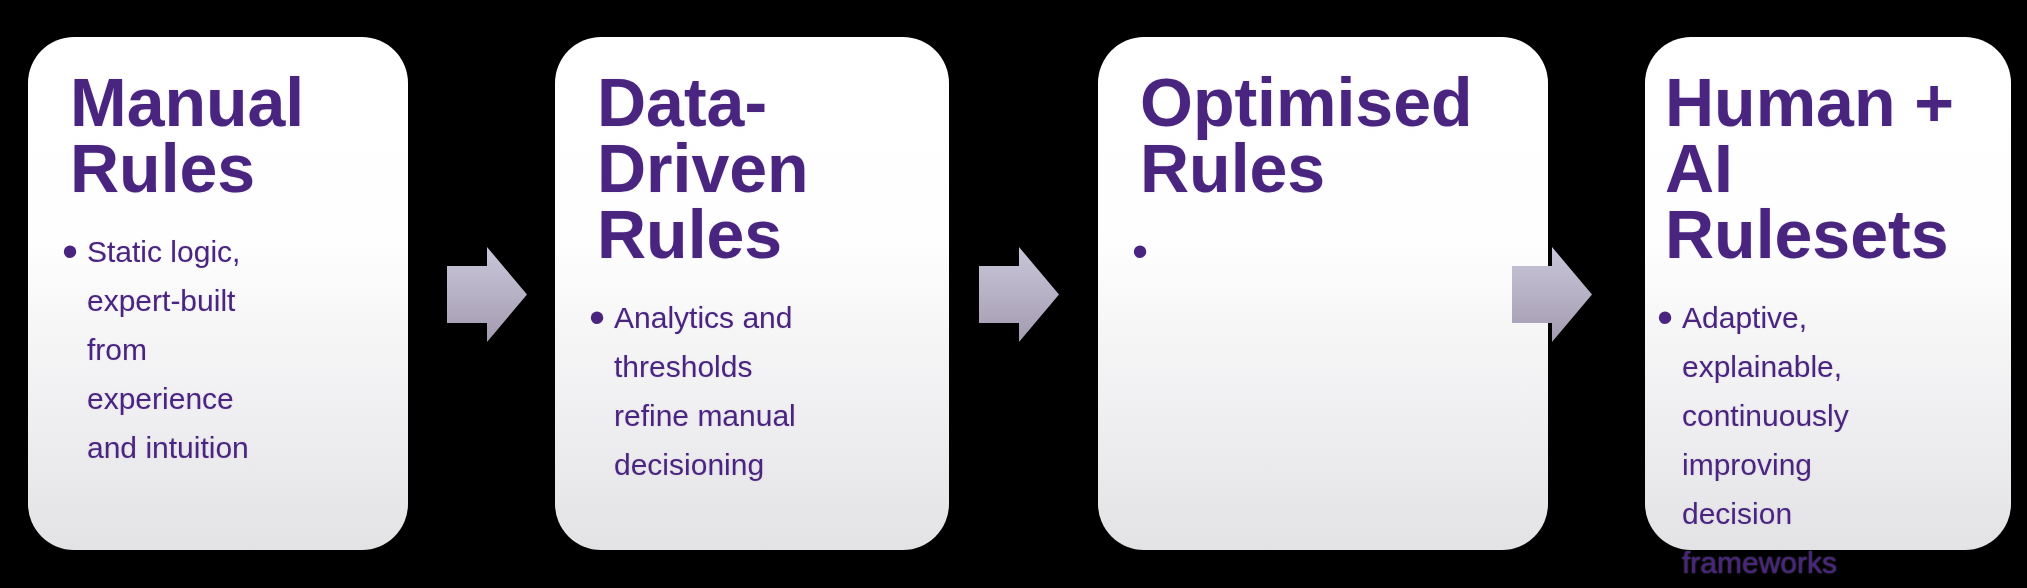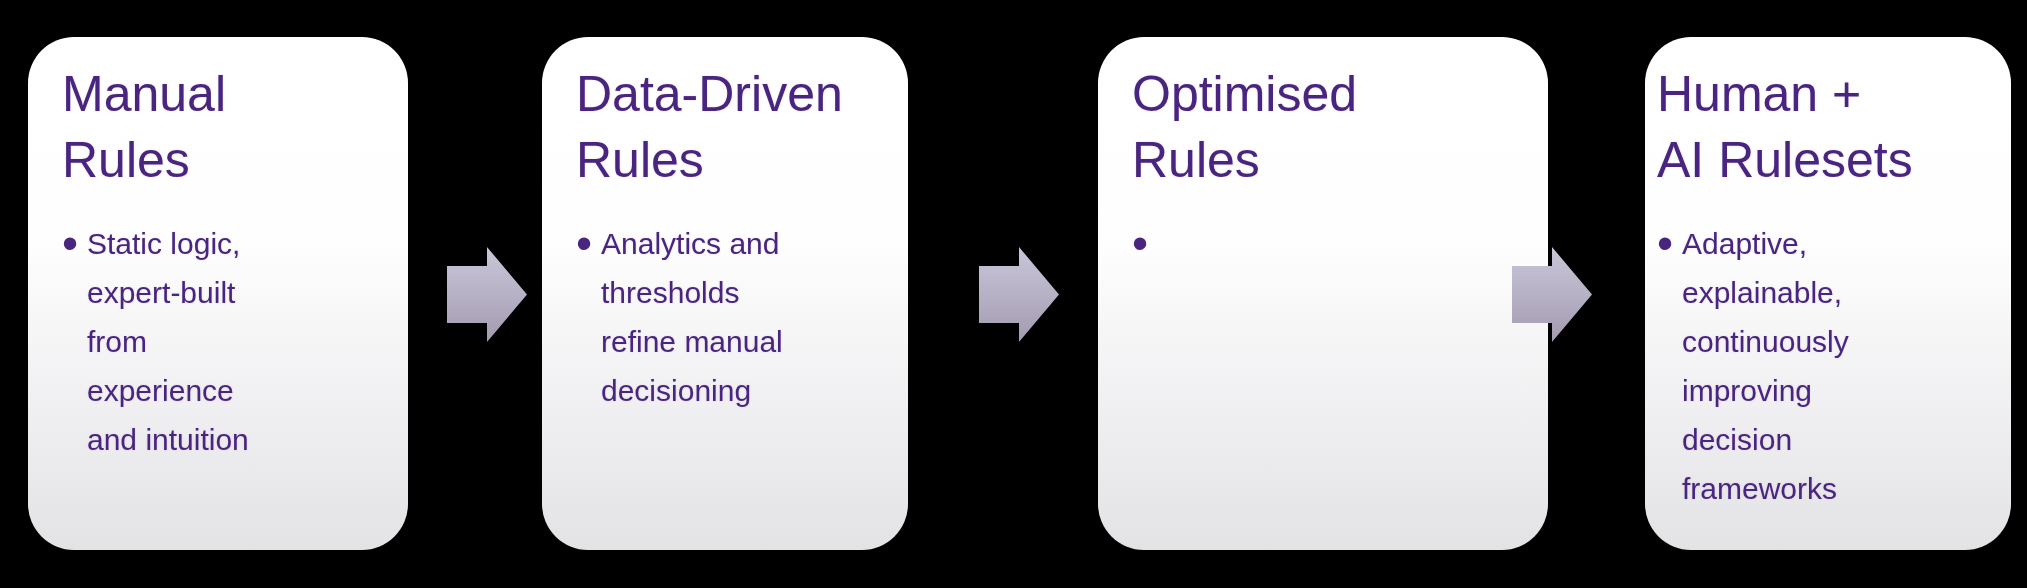--- a/index.html
+++ b/index.html
@@ -18,24 +18,24 @@
   .card {
     position: absolute;
     top: 37px;
     height: 513px;
     border-radius: 46px;
     background: linear-gradient(180deg, #ffffff 0%, #fefefe 40%, #efeef0 74%, #e3e2e4 100%);
     box-sizing: border-box;
     padding: 24px 14px 0 34px;
   }
   .card-title {
-    margin: 0;
-    font-size: 50px;
+    margin: 8px;
+    font-size: 68px;
     line-height: 66px;
-    font-weight: 400;
+    font-weight: 700;
     color: #4a2580;
     white-space: pre-line;
     text-shadow: 0 0 2px rgba(190,180,215,0.45);
   }
   .bullet-item {
     display: flex;
     margin-top: 26px;
   }
   .bullet-marker {
     flex: none;
@@ -73,21 +73,21 @@
       <span class="bullet-text">Static logic,
 expert-built
 from
 experience
 and intuition</span>
     </div>
   </section>
 
   <div class="arrow" style="left:447px;"></div>
 
-  <section class="card" style="left:542px; width:366px;">
+  <section class="card" style="left:555px; width:394px;">
     <h2 class="card-title">Data-Driven
 Rules</h2>
     <div class="bullet-item">
       <span class="bullet-marker">•</span>
       <span class="bullet-text">Analytics and
 thresholds
 refine manual
 decisioning</span>
     </div>
   </section>

